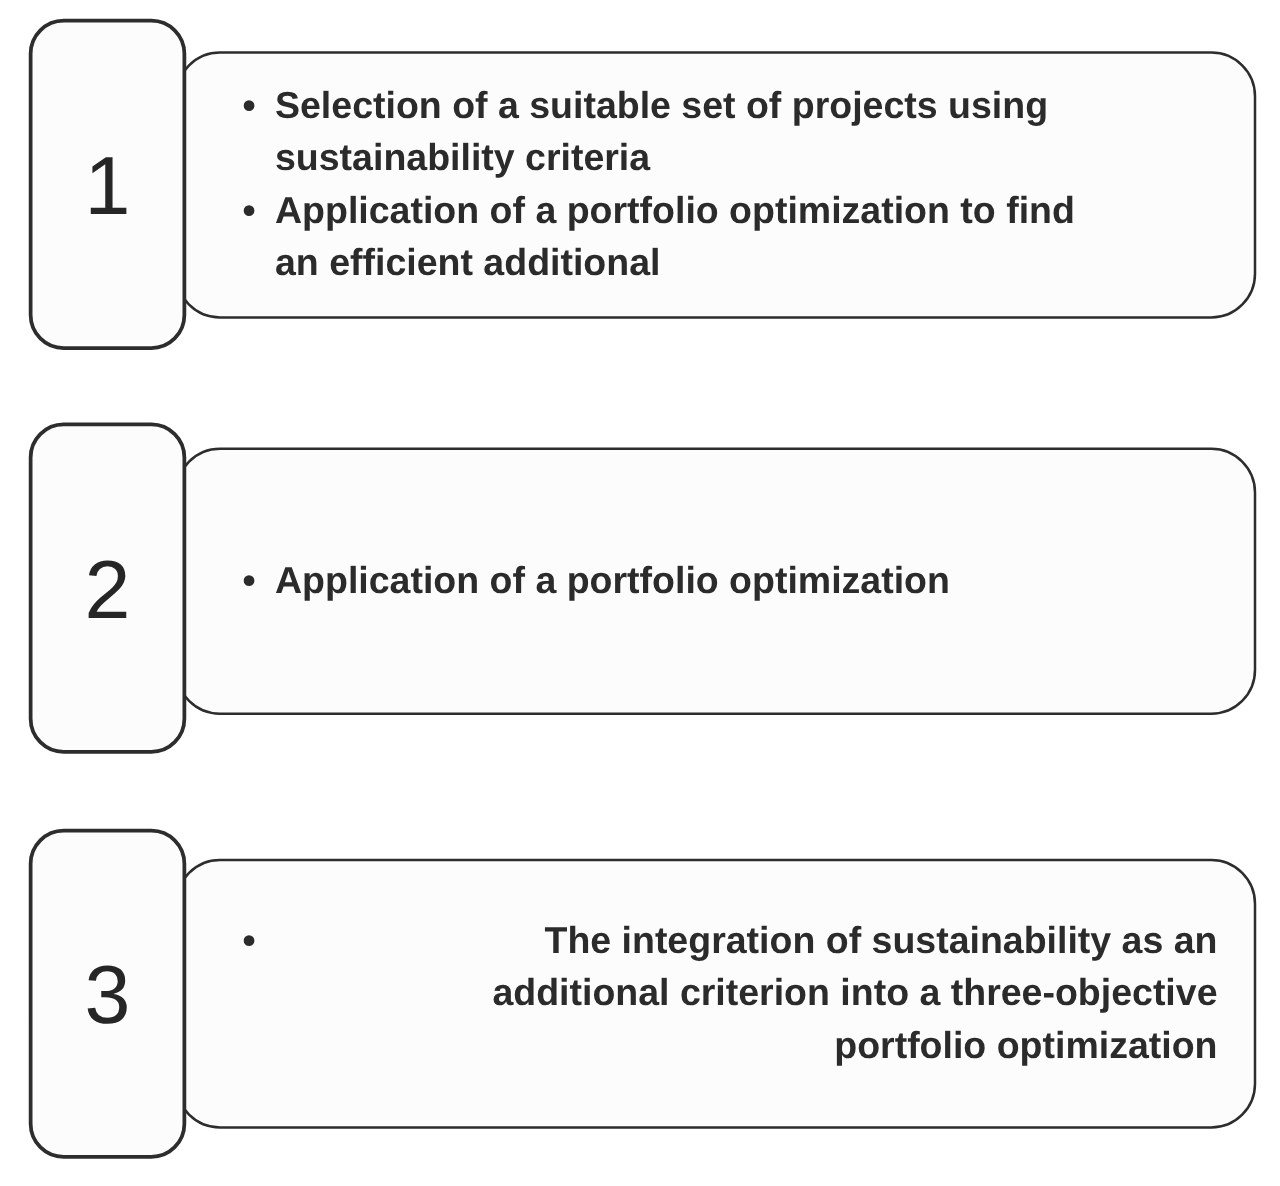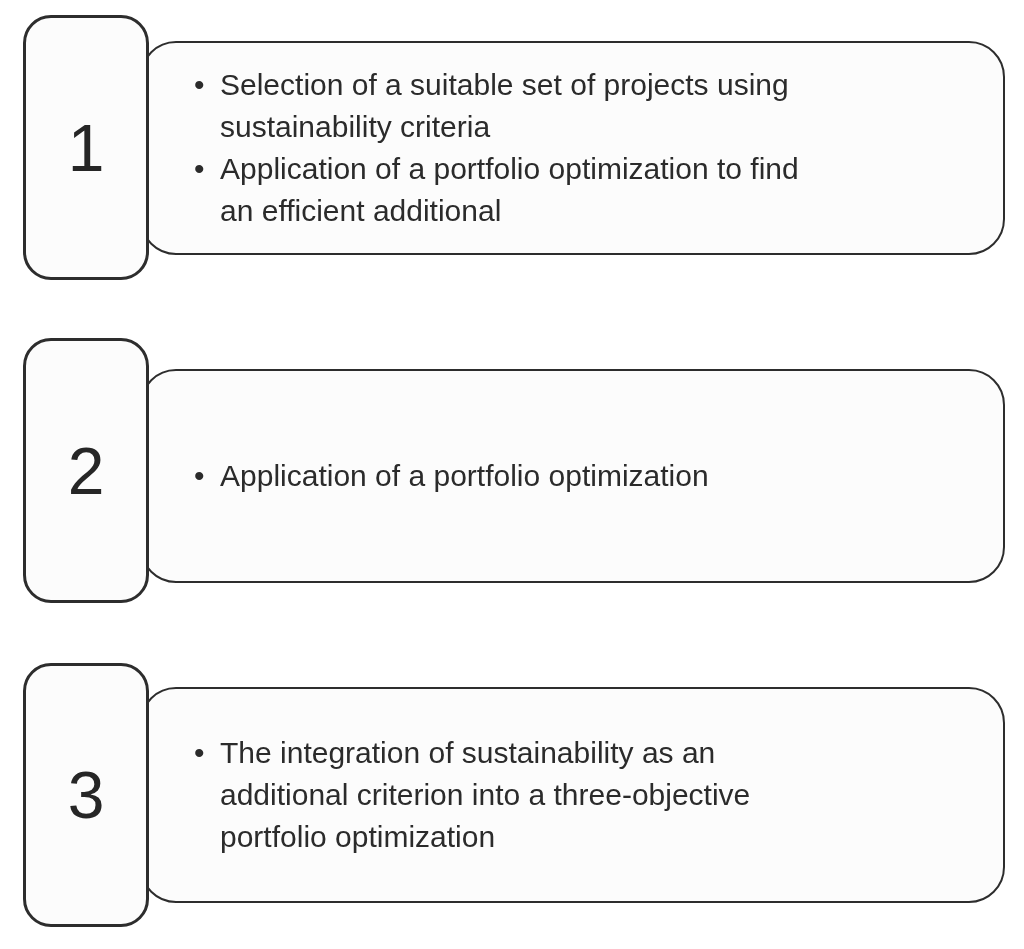--- a/index.html
+++ b/index.html
@@ -22,20 +22,21 @@
     position: absolute;
     left: 140px;
     width: 865px;
     background: #fcfcfc;
     border: 2.5px solid #2d2d2d;
     border-radius: 36px;
     box-sizing: border-box;
     z-index: 1;
     display: flex;
     align-items: center;
+    font-weight: bold;
   }
   
   .number-box {
     position: absolute;
     left: 23px;
     width: 126px;
     background: #fcfcfc;
     border: 3px solid #2d2d2d;
     border-radius: 28px;
     box-sizing: border-box;
@@ -46,23 +47,23 @@
   }
   .number-box .digit {
     font-size: 66px;
     line-height: 1;
     color: #262626;
   }
 
   .b1 .number-box  { top: 15px;  height: 265px; }
   .b1 .content-box { top: 41px;  height: 214px; }
   .b2 .number-box  { top: 338px; height: 265px; }
-  .b2 .content-box { top: 369px; height: 214px; }
+  .b2 .content-box { top: 358px; height: 214px; }
   .b3 .number-box  { top: 663px; height: 264px; }
-  .b3 .content-box { top: 687px; height: 216px; }
+  .b3 .content-box { top: 687px; height: 216px; text-align: right; }
 
   ul.bullets {
     list-style: none;
     margin: 0;
     padding: 0 0 0 52px;
     width: 780px;
     box-sizing: content-box;
   }
   ul.bullets li {
     position: relative;

